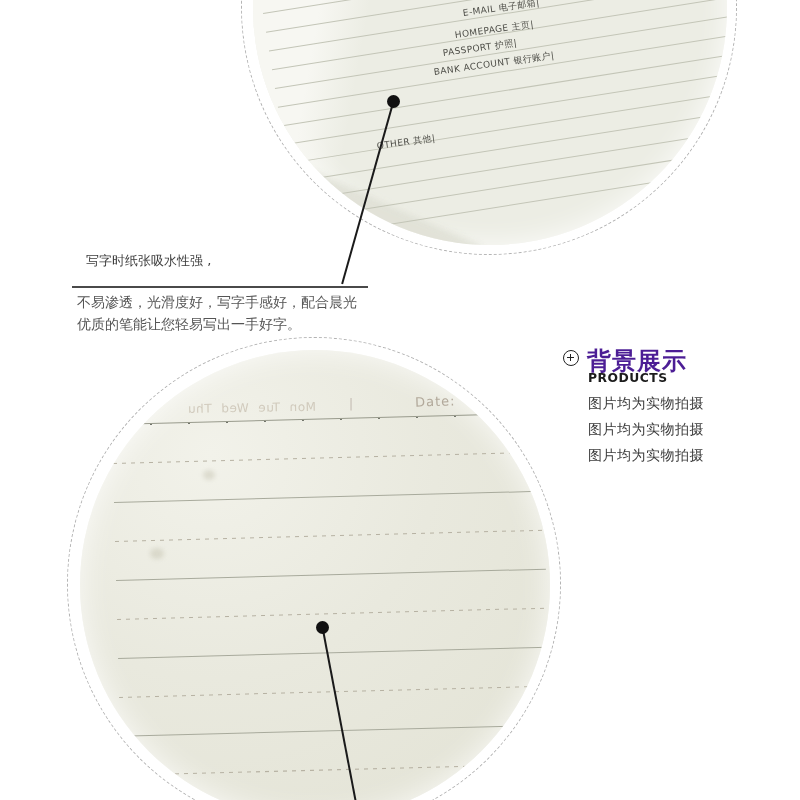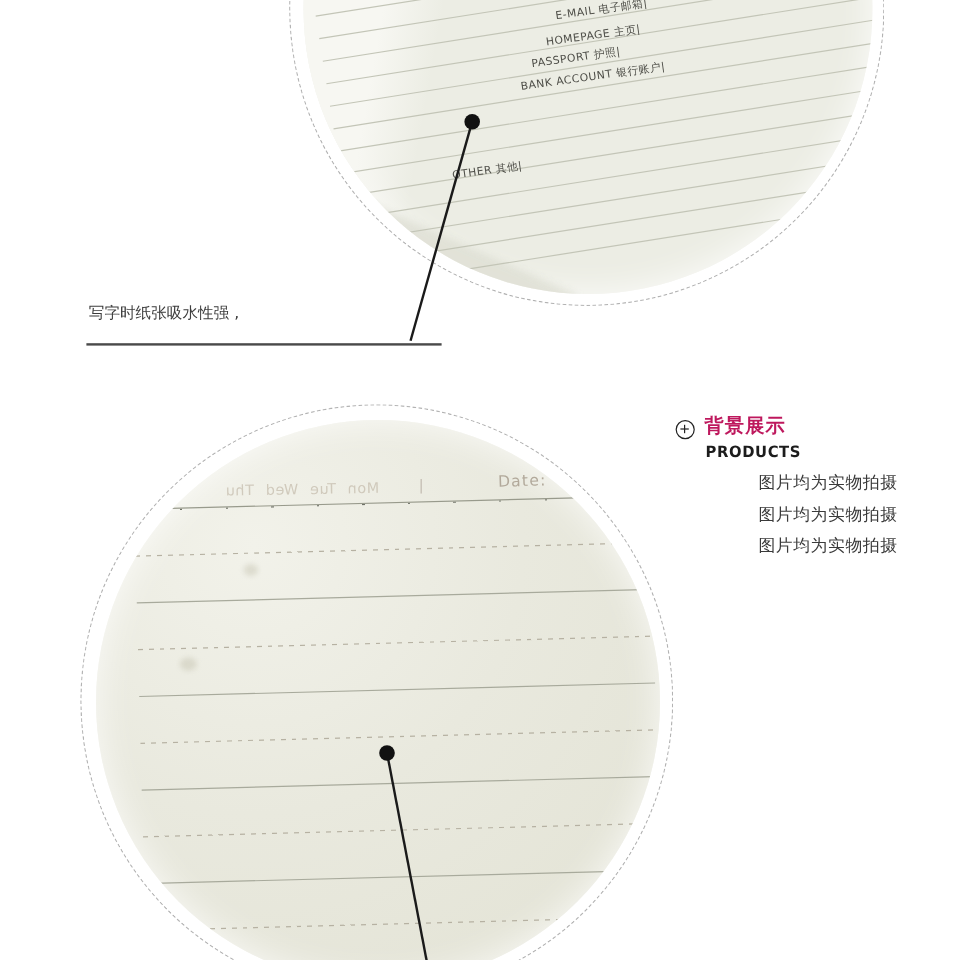--- a/index.html
+++ b/index.html
@@ -52,33 +52,33 @@
 
   
   .callout-dot{position:absolute;width:13px;height:13px;border-radius:50%;background:#111;z-index:6;}
   .callout-line{position:absolute;width:2px;background:#1a1a1a;z-index:5;transform-origin:1px 0;}
   .line-top{left:392px;top:103px;height:188px;transform:rotate(15.7deg);}
   .line-bottom{left:322px;top:630px;height:178px;transform:rotate(-10.8deg);}
 
   
   .feature-title-row{position:absolute;left:74px;top:252px;display:flex;align-items:baseline;white-space:nowrap;}
   .feature-title{font-size:18px;font-weight:bold;color:#1f1f1f;letter-spacing:.5px;margin:0;}
-  .feature-subtitle{font-size:13px;color:#3d3d3d;margin-left:0;}
+  .feature-subtitle{font-size:13px;color:#3d3d3d;margin-left:12px;}
   .feature-underline{position:absolute;left:72px;top:286px;width:296px;height:2px;background:#4a4a4a;}
   .feature-desc{position:absolute;left:77px;top:291px;width:292px;font-size:14px;line-height:22px;color:#555;margin:0;}
 
   
   .plus-icon{position:absolute;left:563px;top:350px;width:16px;height:16px;border:1.5px solid #222;
              border-radius:50%;box-sizing:border-box;}
   .plus-icon::before,.plus-icon::after{content:"";position:absolute;background:#222;}
   .plus-icon::before{left:3px;top:5.8px;width:7px;height:1.4px;}
   .plus-icon::after{left:5.8px;top:3px;width:1.4px;height:7px;}
-  .products-title{position:absolute;left:587px;top:345px;font-size:16px;font-weight:bold;color:#be185d;letter-spacing:1px;margin:0;}
+  .products-title{position:absolute;left:587px;top:345px;font-size:24px;font-weight:bold;color:#4c1d95;letter-spacing:1px;margin:0;}
   .products-subtitle{position:absolute;left:588px;top:370px;font-size:13px;font-weight:bold;color:#1c1c1c;letter-spacing:.5px;transform:scaleX(.95);transform-origin:0 0;}
-  .products-notes{position:absolute;left:588px;top:396px;margin-left:44px;}
+  .products-notes{position:absolute;left:588px;top:396px;}
   .products-notes p{margin:0 0 11px 0;font-size:14px;line-height:15px;color:#3a3a3a;letter-spacing:.5px;}
 </style>
 </head>
 <body>
 
 <div class="canvas">
 
   <div class="ring ring-top"></div>
   <div class="photo photo-top">
     <div class="light-band"></div>
@@ -131,20 +131,21 @@
 
   <div class="callout-dot" style="left:387px;top:95px;"></div>
   <div class="callout-line line-top"></div>
   <div class="callout-dot" style="left:316px;top:621px;"></div>
   <div class="callout-line line-bottom"></div>
 
   <div class="feature-title-row">
     <span class="feature-subtitle">写字时纸张吸水性强 ,</span>
   </div>
   <div class="feature-underline"></div>
+  <p class="feature-desc">不易渗透，光滑度好，写字手感好，配合晨光优质的笔能让您轻易写出一手好字。</p>
 
   <div class="plus-icon"></div>
   <h3 class="products-title">背景展示</h3>
   <div class="products-subtitle">PRODUCTS</div>
   <div class="products-notes">
     <p>图片均为实物拍摄</p>
     <p>图片均为实物拍摄</p>
     <p>图片均为实物拍摄</p>
   </div>
 

